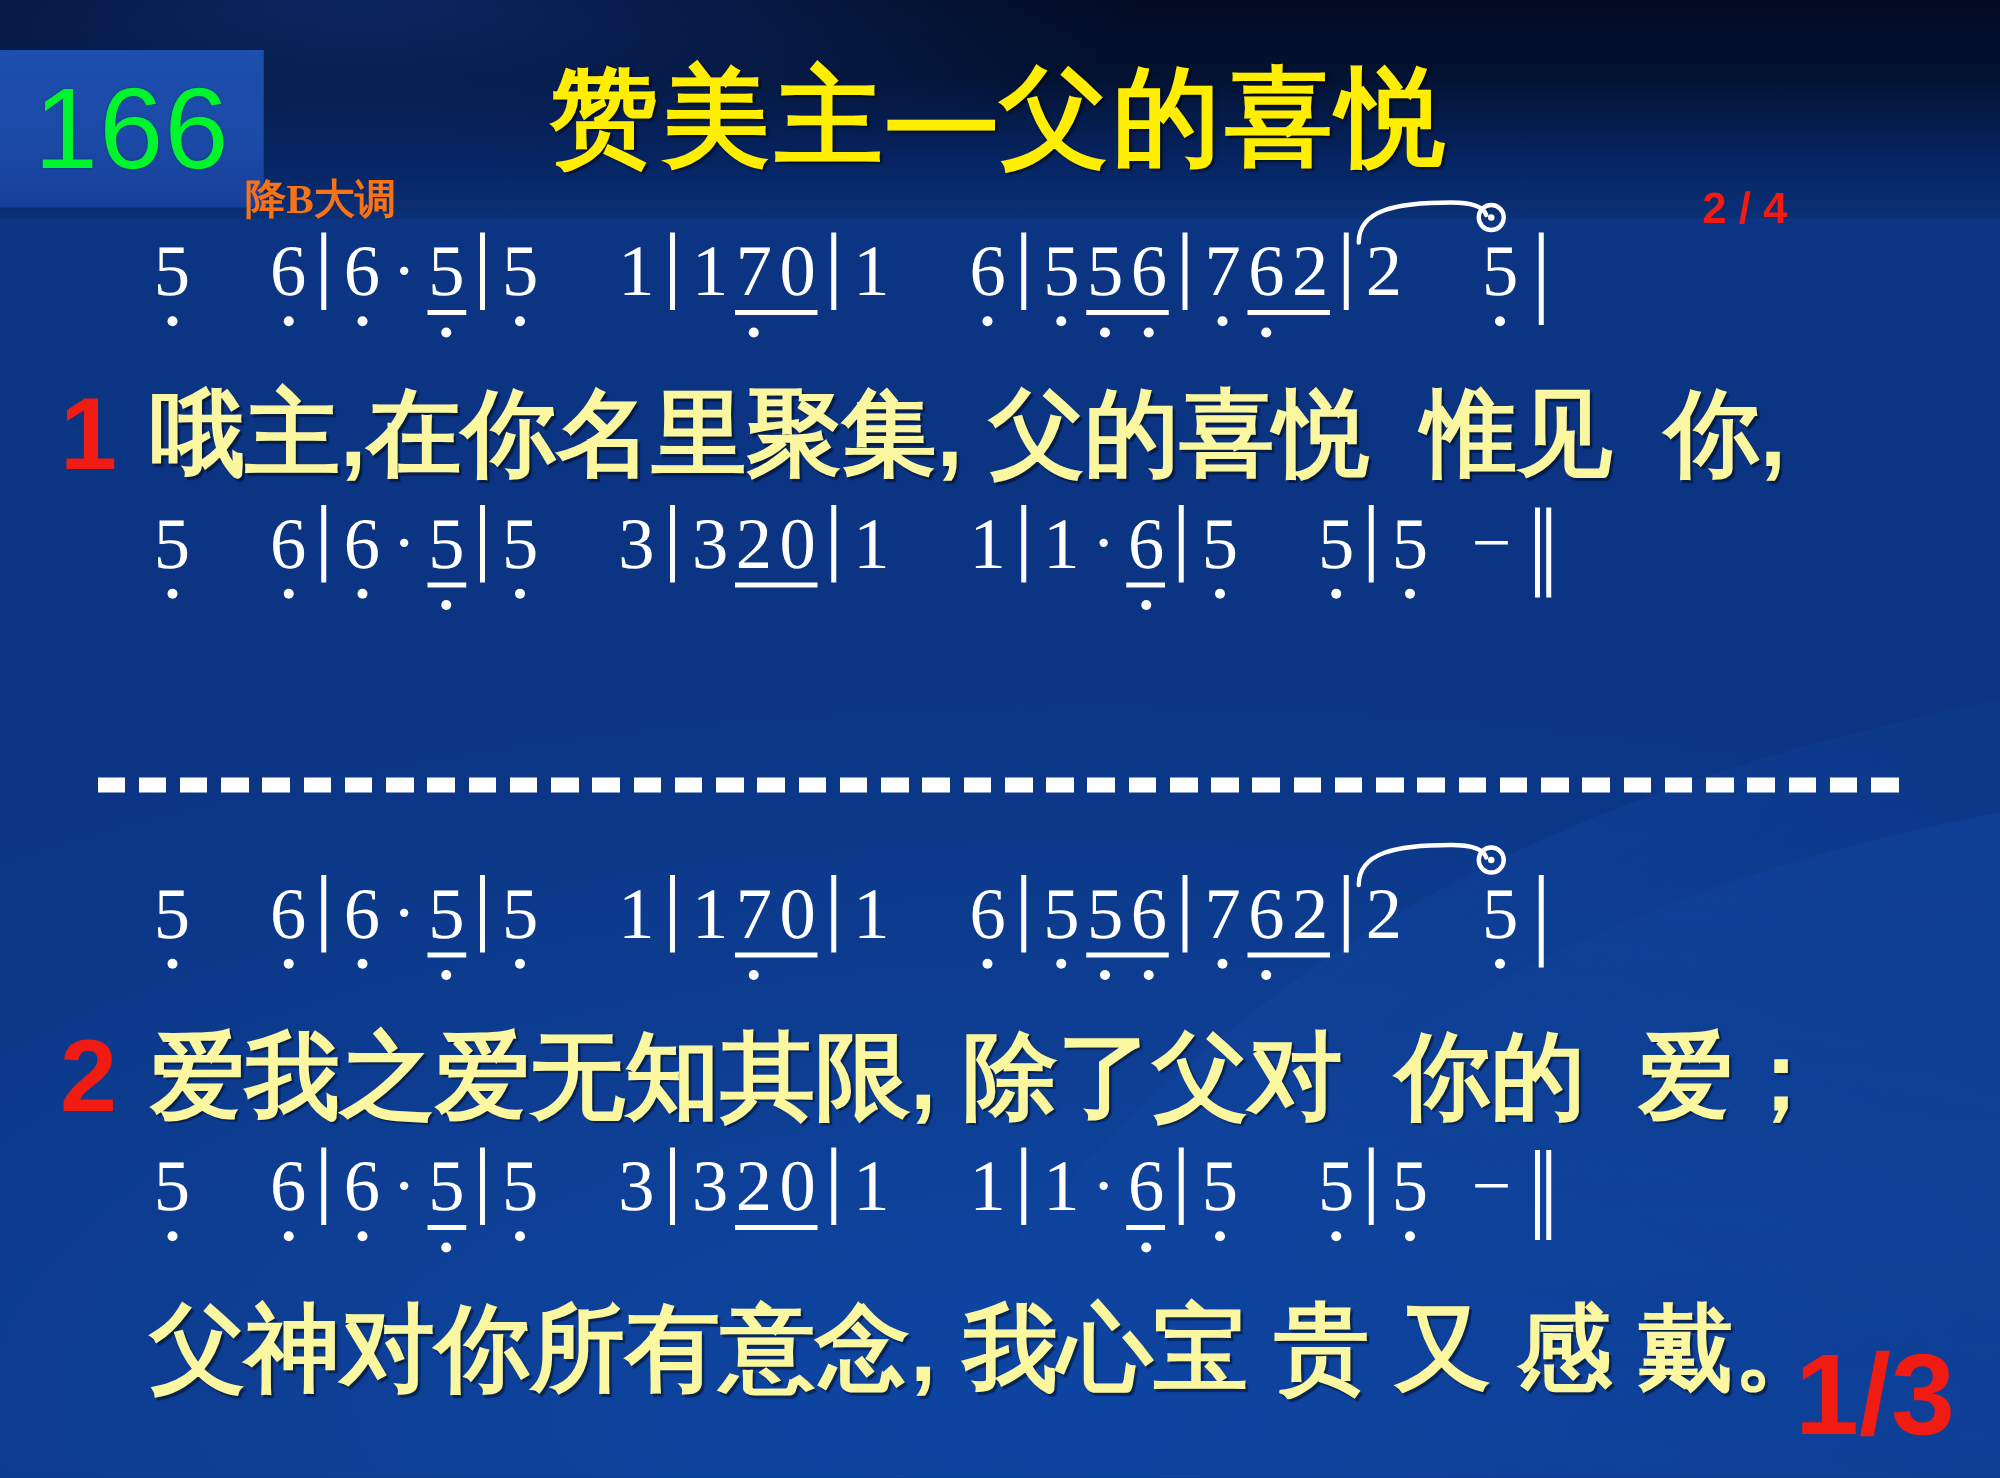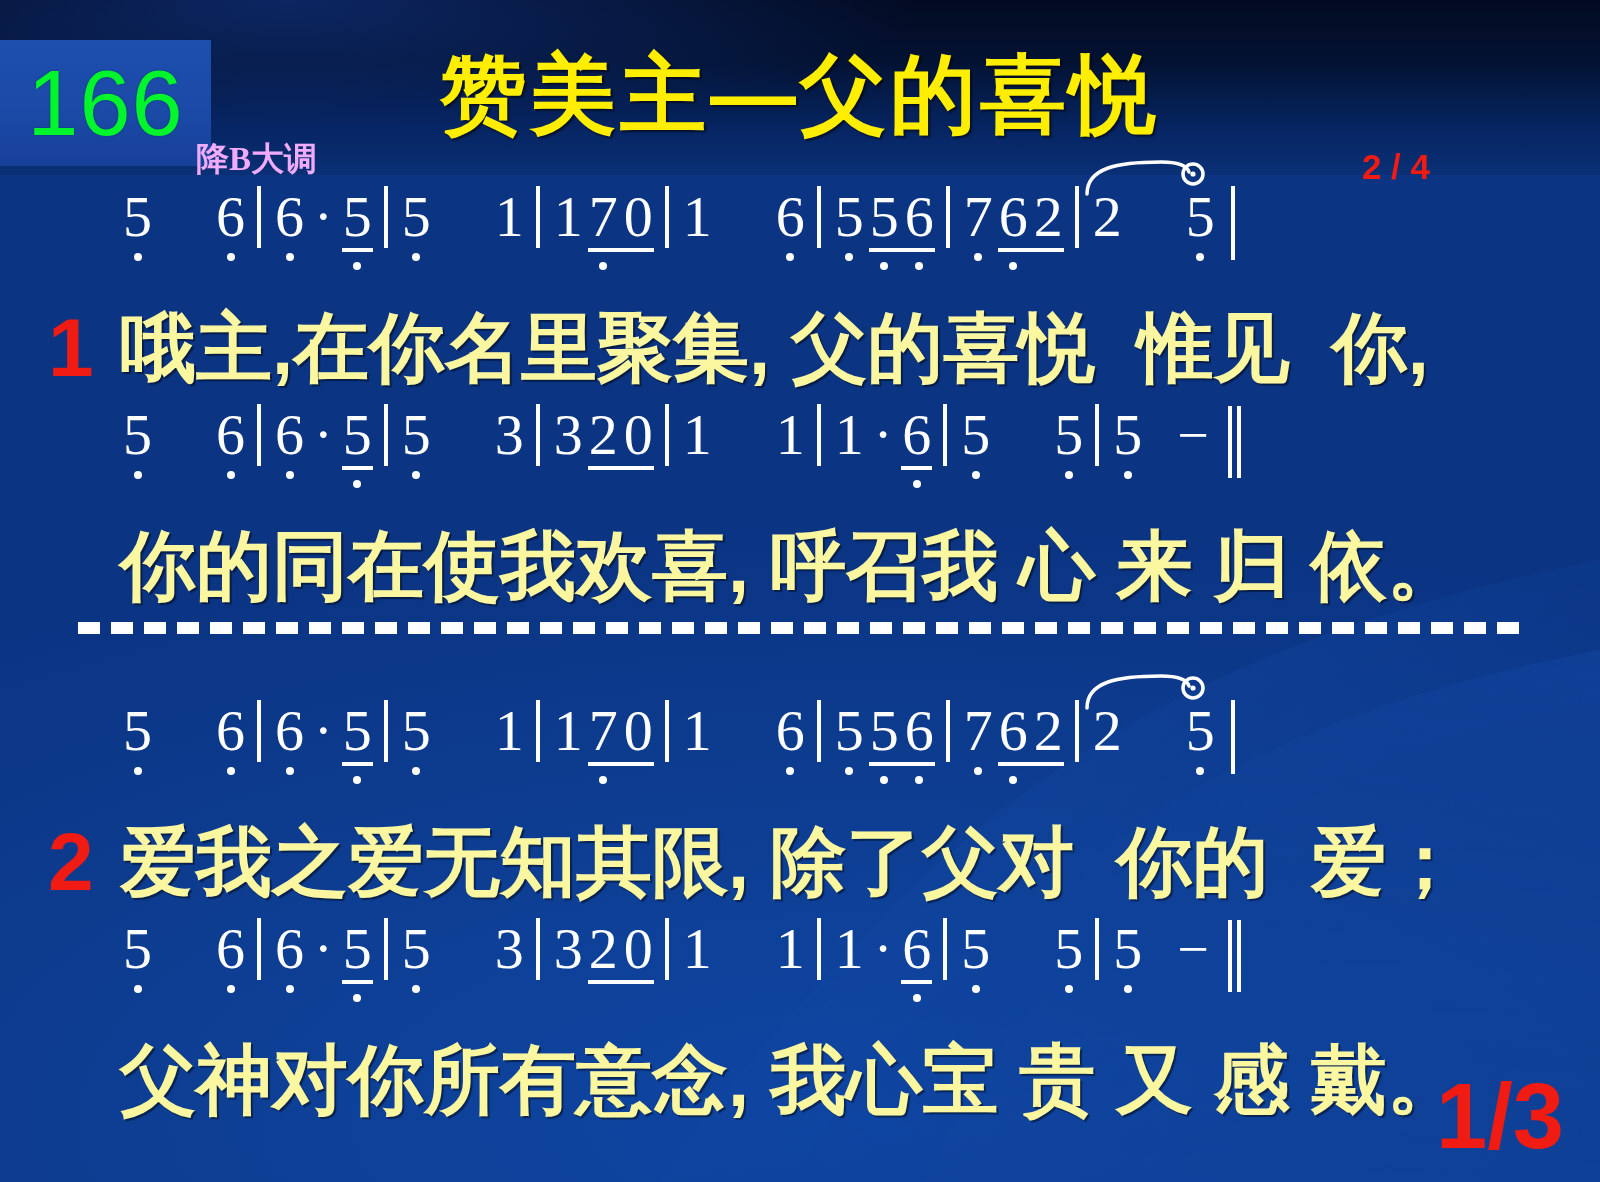--- a/index.html
+++ b/index.html
@@ -45,21 +45,21 @@
   #title {
     position:absolute; left:0; top:20px; width:100%; text-align:center; z-index:3;
     color:#ffee00; font-size:86px; line-height:1.05; font-weight:bold;
     letter-spacing:4px;
     text-shadow:2px 2px 2px rgba(0,0,0,.55);
     margin-top:29px;
   }
 
   #key-sig {
     position:absolute; left:196px; top:137px; z-index:3;
-    color:#f0abfc; font-size:33px; font-weight:bold;
+    color:#f97316; font-size:33px; font-weight:bold;
     font-family:"Liberation Serif", serif;
   }
   #time-sig {
     position:absolute; right:170px; top:131px; z-index:3;
     color:#f01b12; font-size:35px; font-weight:bold;margin-top:16px;
   }
   #page-indicator {
     position:absolute; right:36px; bottom:20px; z-index:3;
     color:#f01b12; font-size:92px; font-weight:bold; line-height:1;
   }
@@ -295,26 +295,20 @@
 
       <div class="meas">
           <span class="n low">5</span>
           <span class="dash">−</span>
         </div>
 
       <span class="endbar2"></span>
     </div>
   </div>
 
-  <div class="sys lyr">
-    <div class="lyric-row">
-      <span class="verse-no blank"></span>
-      <span class="lyric-text">你的同在使我欢喜, 呼召我 心 来 归 依。</span>
-    </div>
-  </div>
 </div>
 
 <div id="divider"></div>
 
 <div class="stanza" id="stanza-2">
 
   <div class="sys">
     <div class="notes-row">
 
       <div class="meas">

